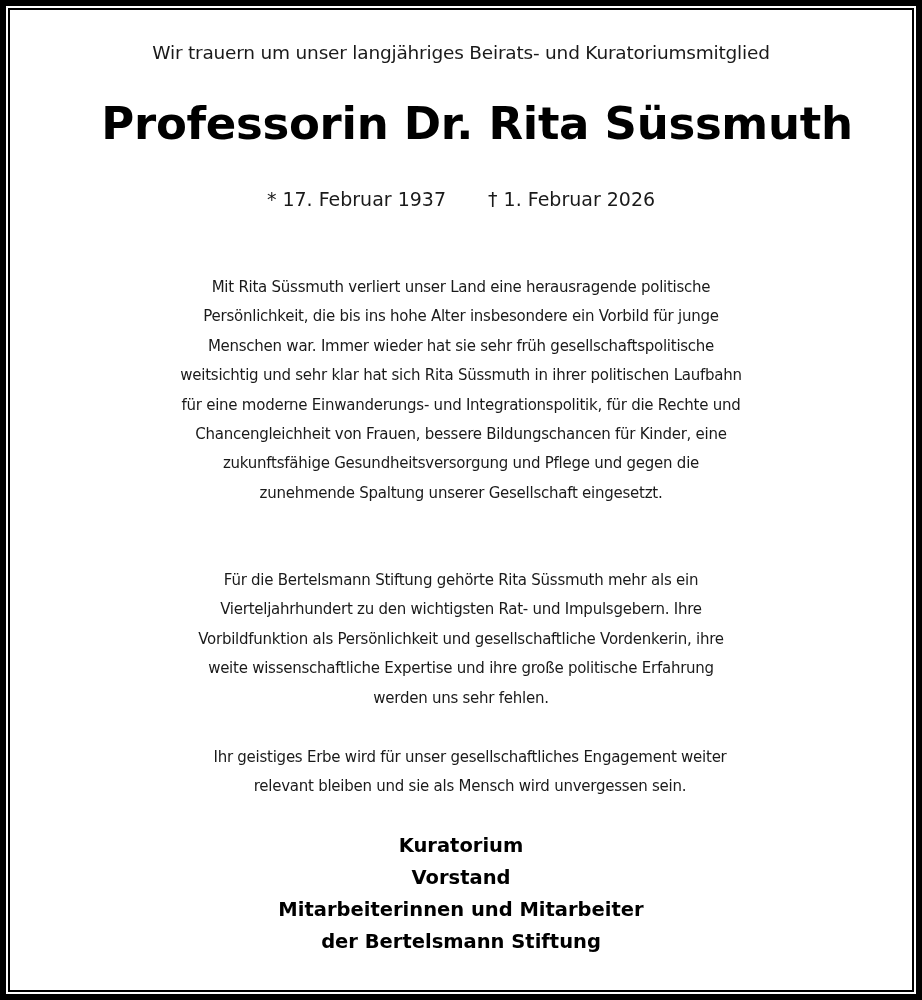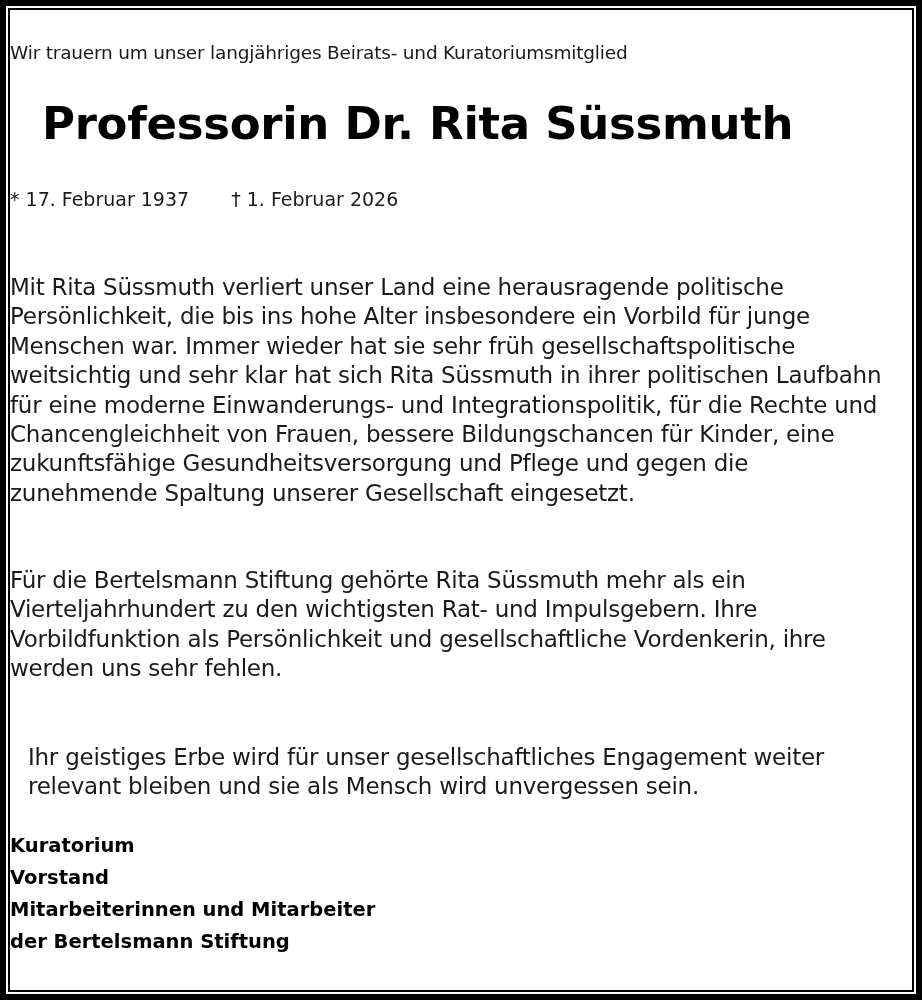--- a/index.html
+++ b/index.html
@@ -26,20 +26,21 @@
       position: absolute;
       left: 8px; top: 8px;
       width: 906px; height: 984px;
       box-sizing: border-box;
       border: 2px solid #000000;
     }
     .content {
       position: absolute;
       left: 10px; top: 10px;
       width: 902px; height: 788px;
+      text-align: center;
       text-decoration: underline;
     }
     .intro {
       position: absolute;
       left: 0; right: 0;
       top: 29px;
       font-size: 18.5px;
       line-height: 28px;
       letter-spacing: -0.2px;
       color: #1a1a1a;
@@ -64,21 +65,21 @@
       line-height: 26px;
       color: #1a1a1a;
     }
     .dates .date {
       display: inline-block;
     }
     .dates .born { margin-right: 36px; }
     .paragraph {
       position: absolute;
       left: 0; right: 0;
-      font-size: 23px;
+      font-size: 15px;
       line-height: 29.4px;
       letter-spacing: -0.25px;
       color: #1a1a1a;
     }
     .paragraph .line { display: block; white-space: nowrap; }
     .p1 { top: 263px; }
     .p2 { top: 556px; }
     .p3 { top: 733px; margin-left: 18px; }
     .signature {
       position: absolute;
@@ -116,20 +117,21 @@
     <span class="line">für eine moderne Einwanderungs- und Integrationspolitik, für die Rechte und</span>
     <span class="line">Chancengleichheit von Frauen, bessere Bildungschancen für Kinder, eine</span>
     <span class="line">zukunftsfähige Gesundheitsversorgung und Pflege und gegen die</span>
     <span class="line">zunehmende Spaltung unserer Gesellschaft eingesetzt.</span>
   </div>
 
   <div class="paragraph p2">
     <span class="line">Für die Bertelsmann Stiftung gehörte Rita Süssmuth mehr als ein</span>
     <span class="line">Vierteljahrhundert zu den wichtigsten Rat- und Impulsgebern. Ihre</span>
     <span class="line">Vorbildfunktion als Persönlichkeit und gesellschaftliche Vordenkerin, ihre</span>
+    <span class="line">weite wissenschaftliche Expertise und ihre große politische Erfahrung</span>
     <span class="line">werden uns sehr fehlen.</span>
   </div>
 
   <div class="paragraph p3">
     <span class="line">Ihr geistiges Erbe wird für unser gesellschaftliches Engagement weiter</span>
     <span class="line">relevant bleiben und sie als Mensch wird unvergessen sein.</span>
   </div>
 
   <div class="signature">
     <span class="line">Kuratorium</span>

